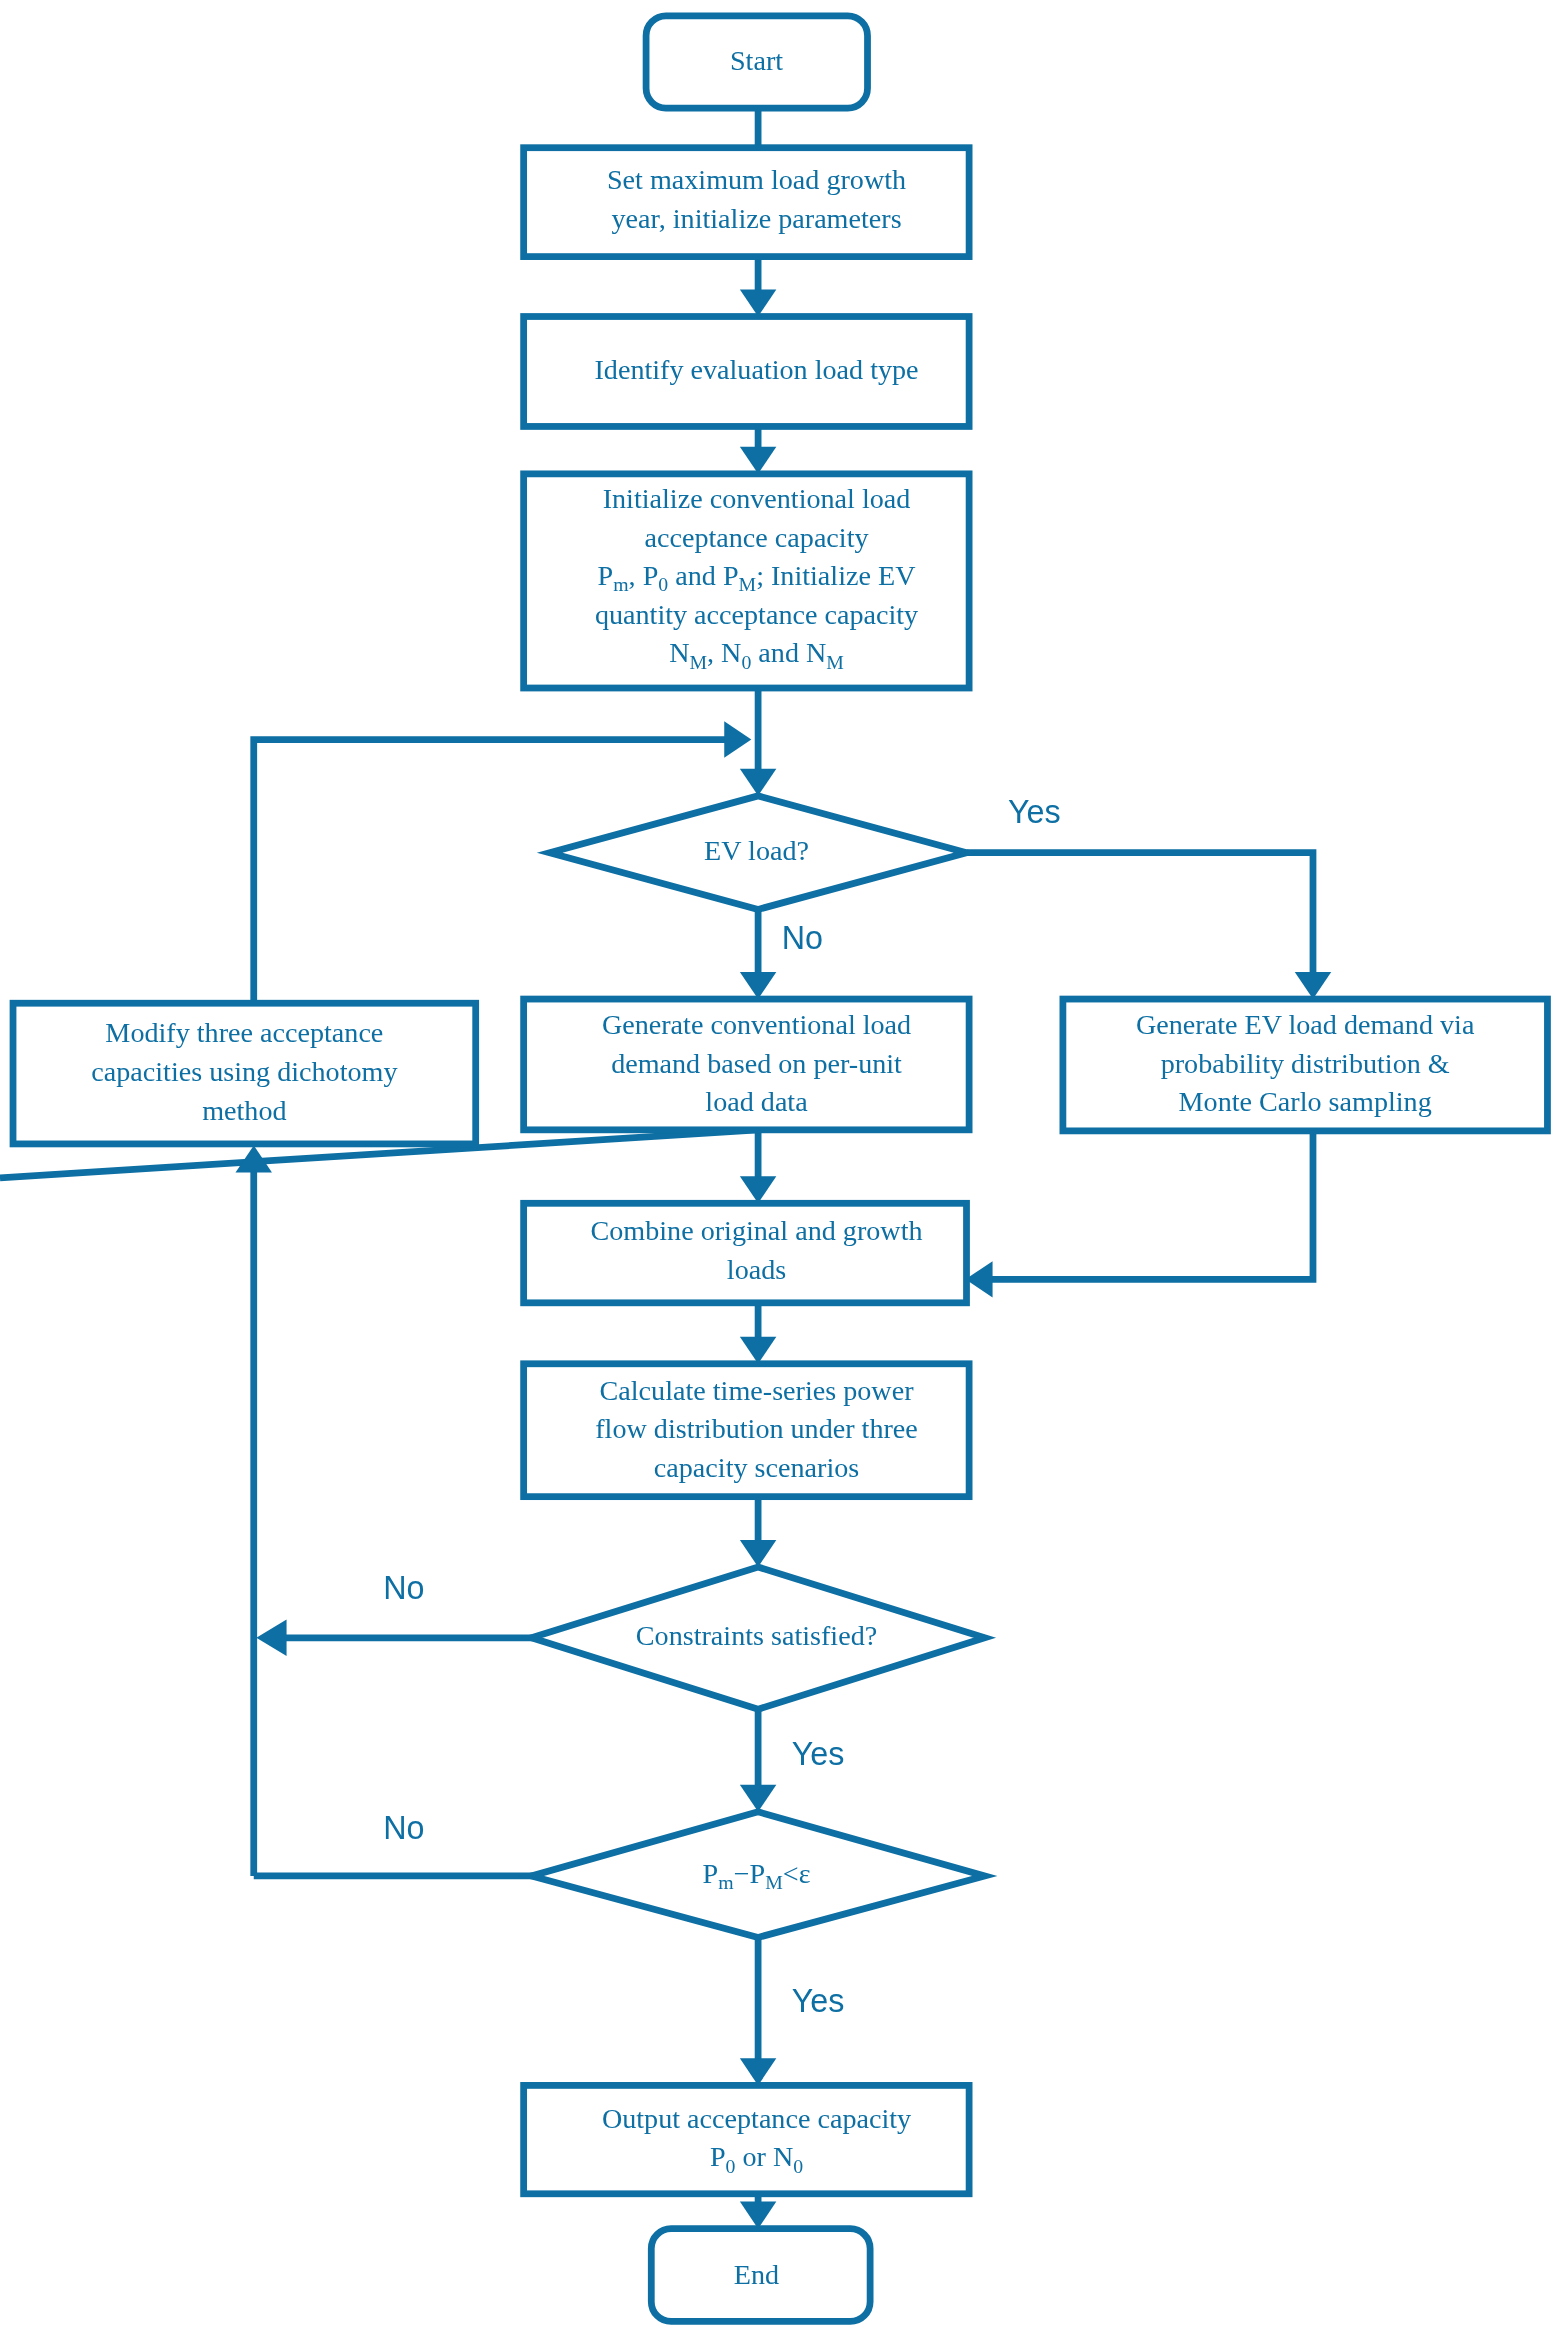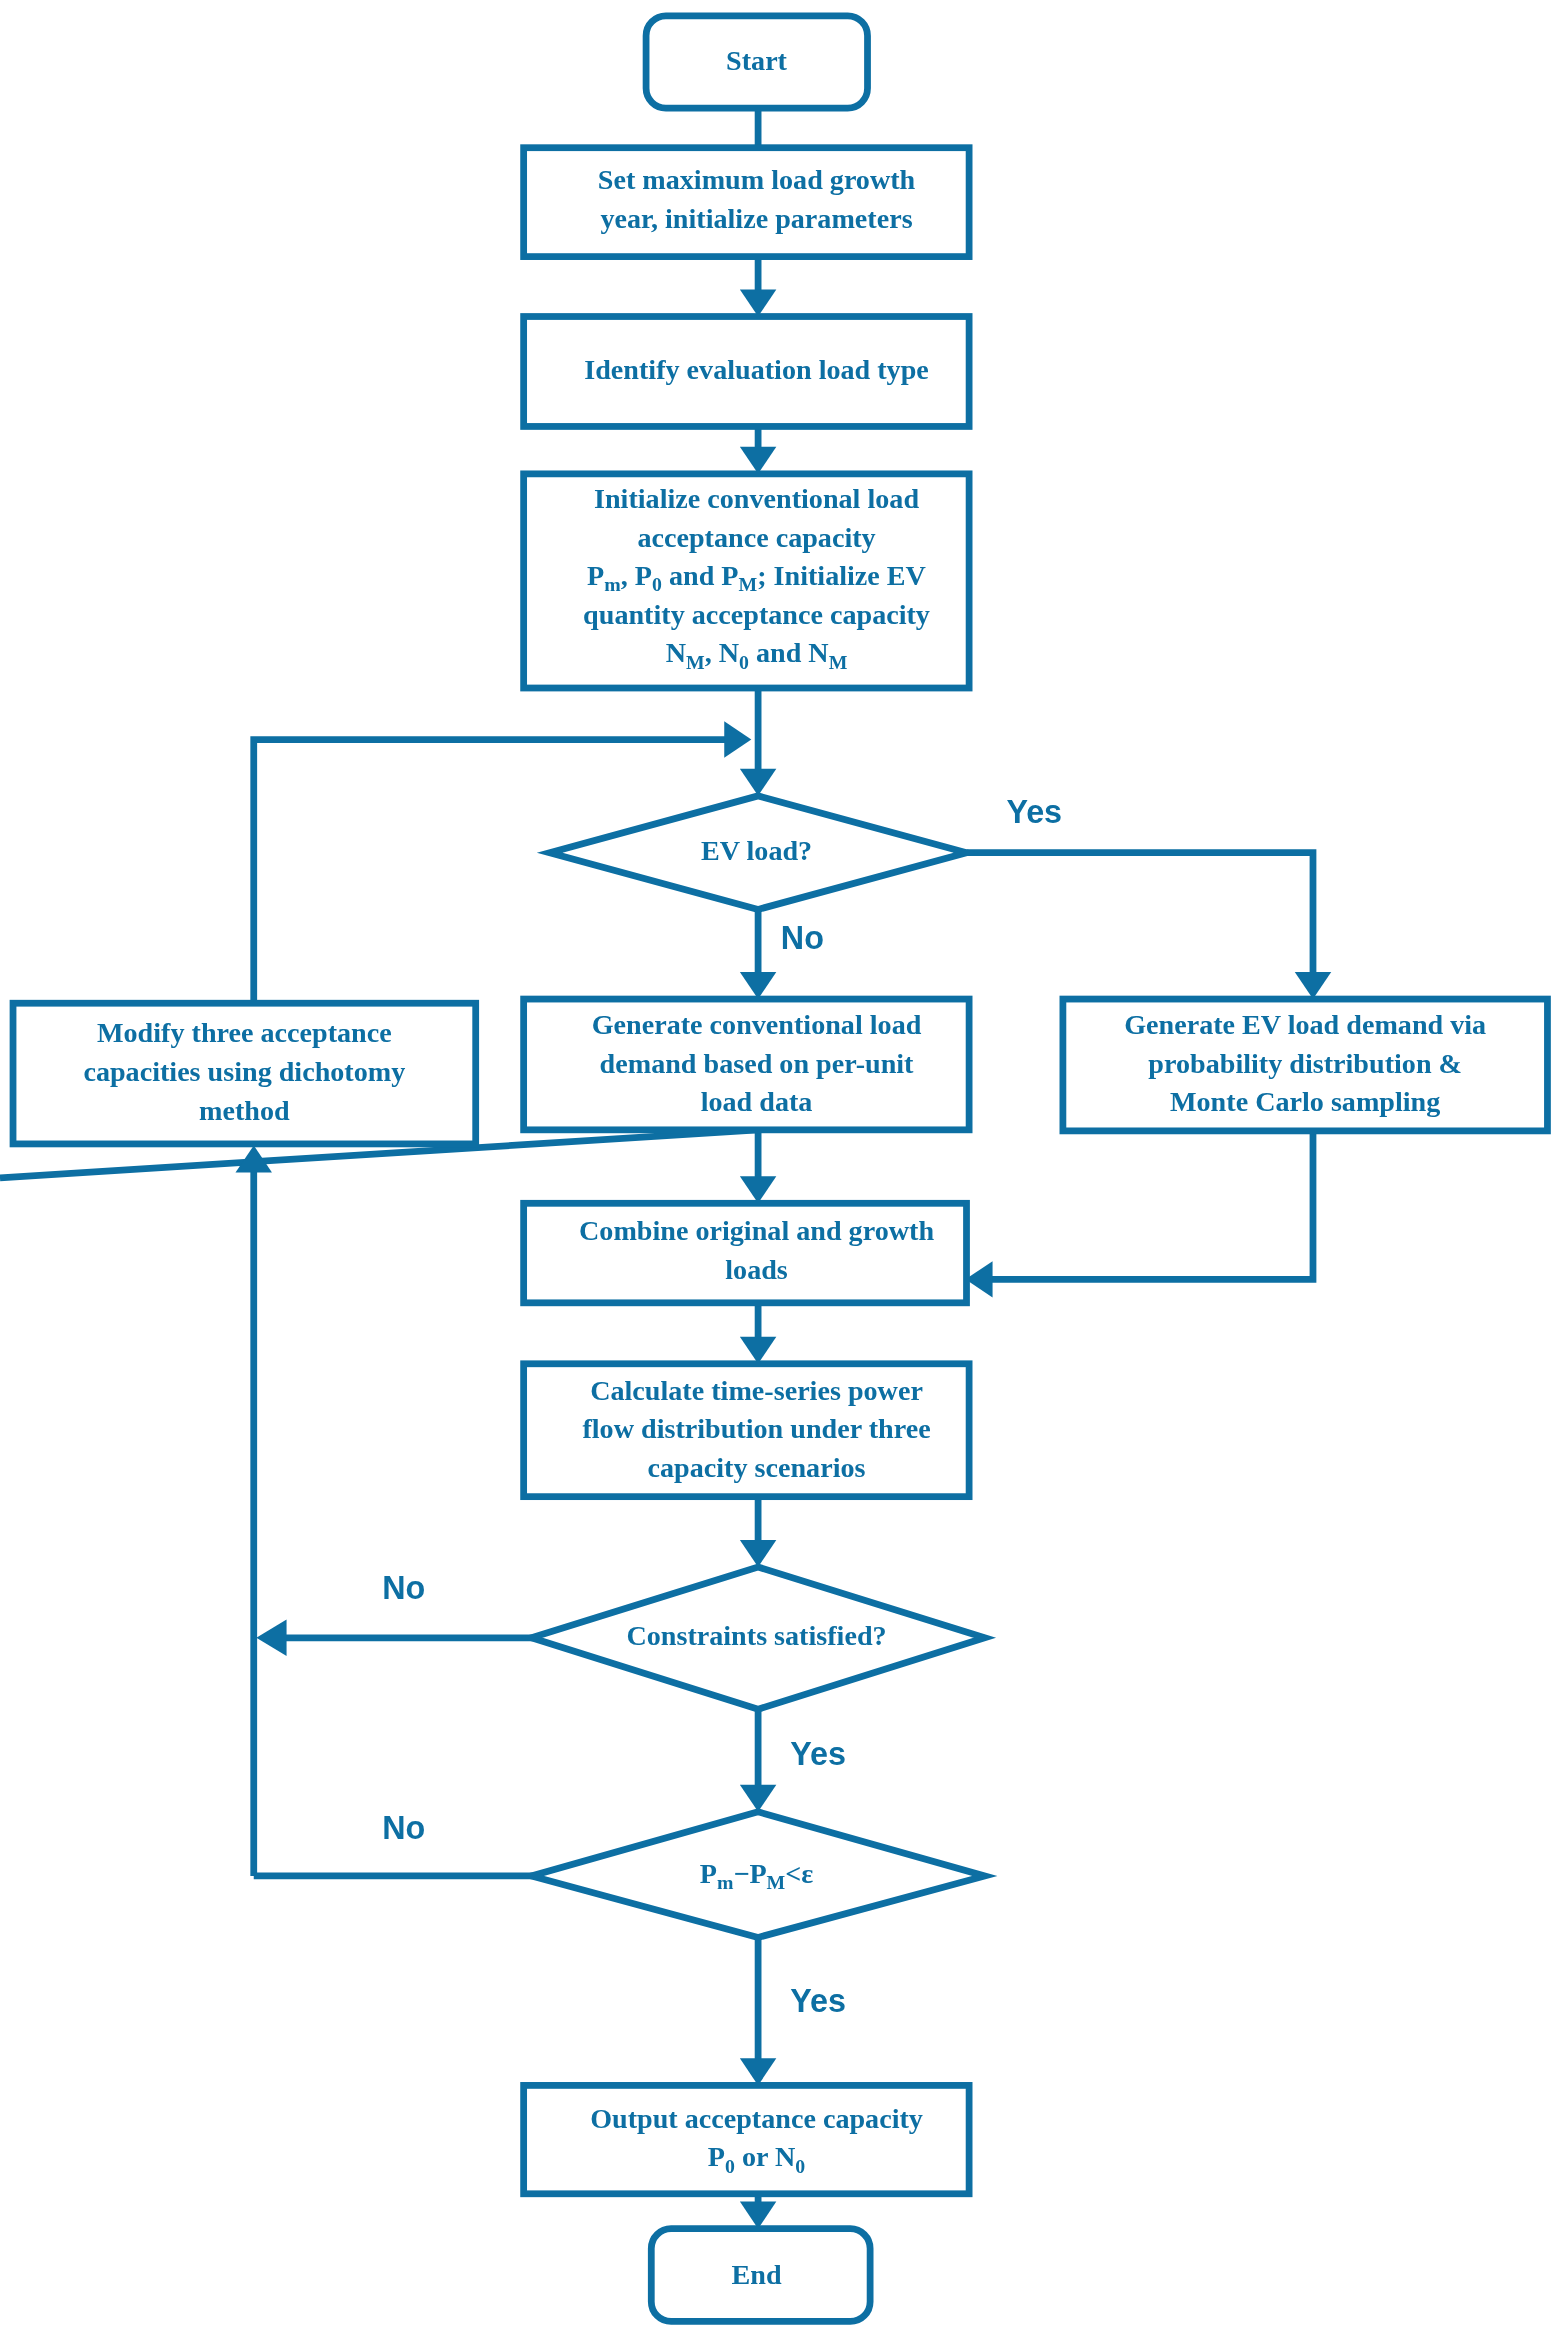--- a/index.html
+++ b/index.html
@@ -10,21 +10,20 @@
   body {
     width: 1561px;
     height: 2342px;
     font-family: "Liberation Serif", serif;
   }
   #flowchart-root {
     position: relative;
     width: 1561px;
     height: 2342px;
     background: #ffffff;
-    font-weight: bold;
   }
   svg.fc {
     position: absolute;
     top: 0; left: 0;
     width: 1561px;
     height: 2342px;
     display: block;
   }
   .node-text {
     font-family: "Liberation Serif", serif;

